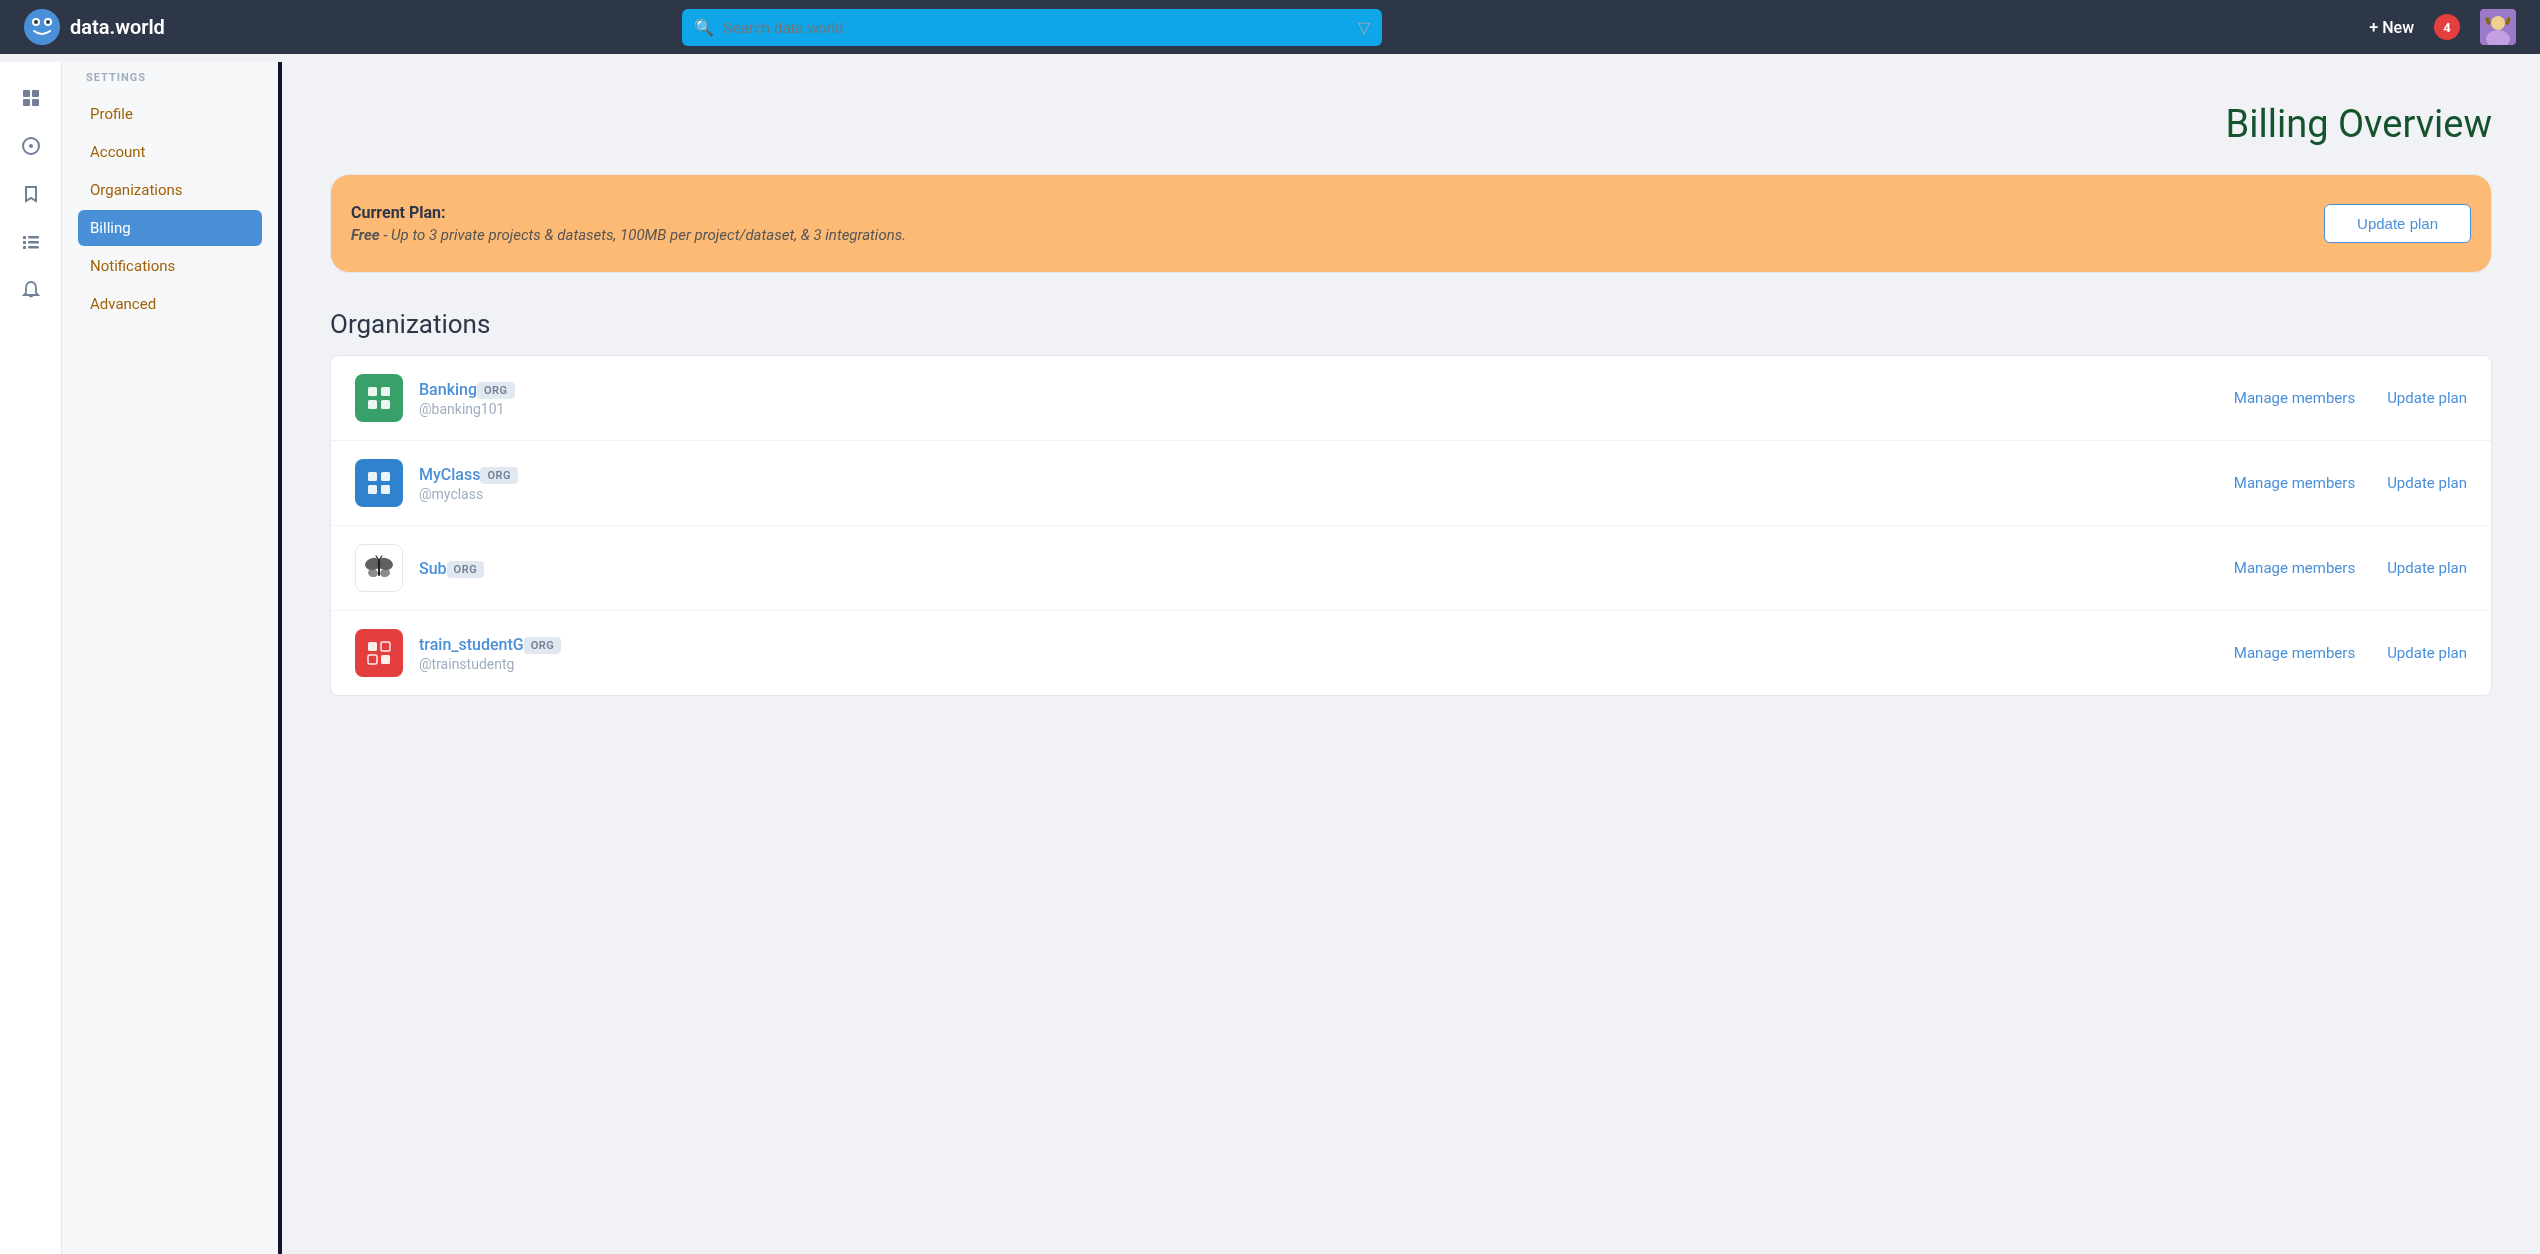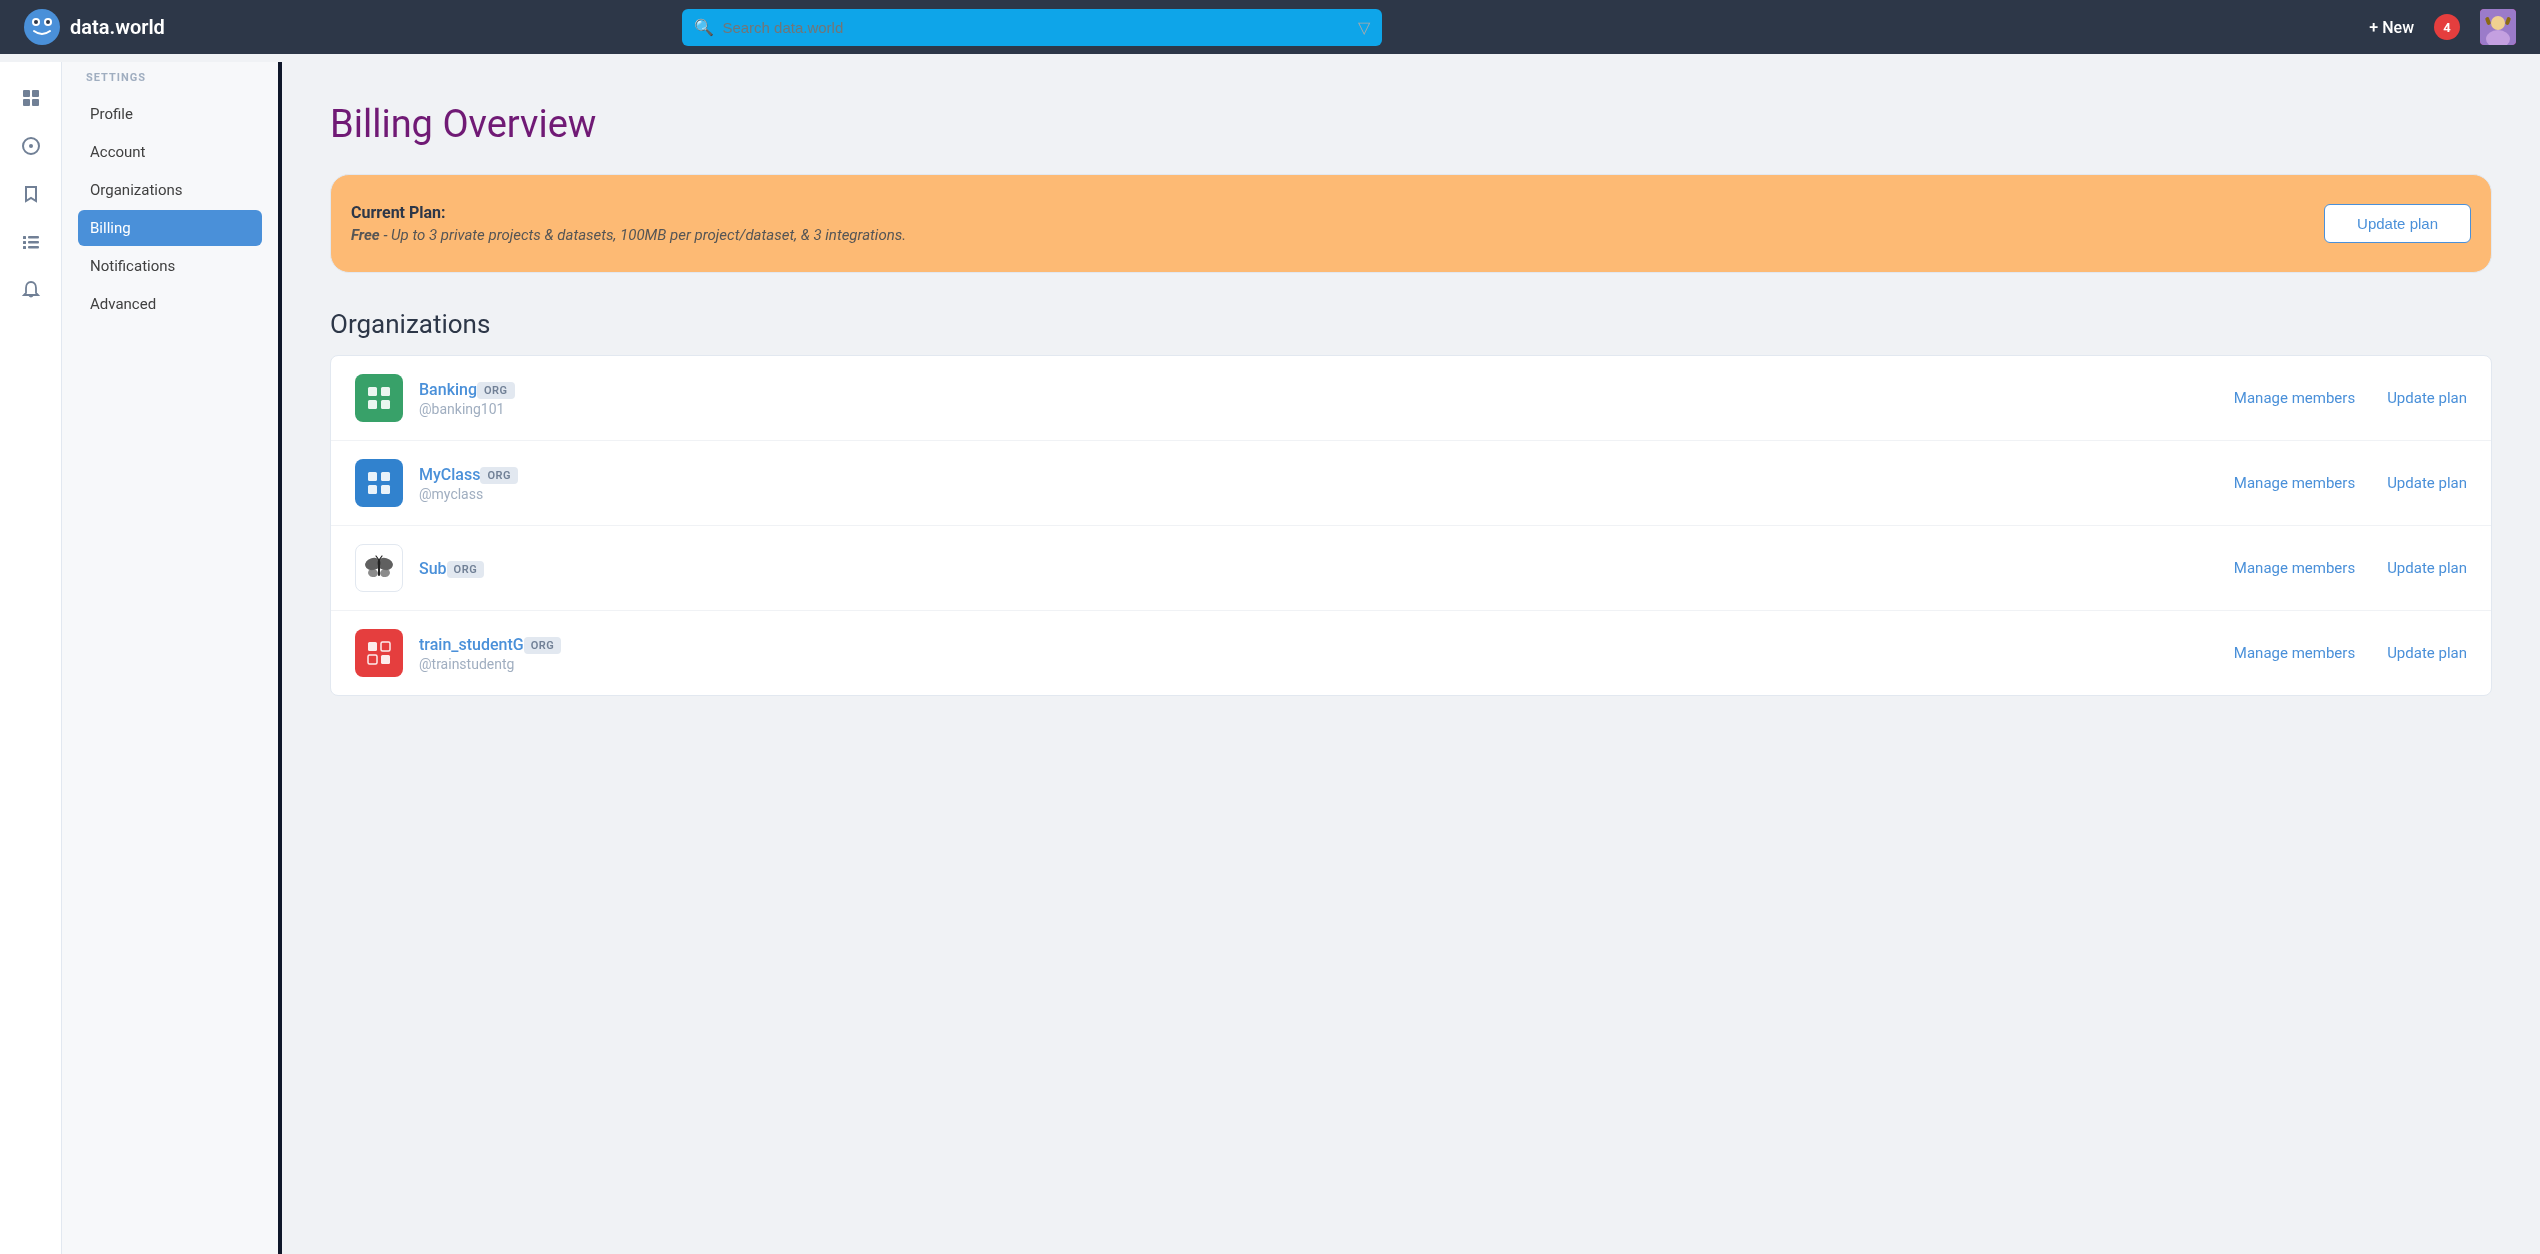--- a/index.html
+++ b/index.html
@@ -47,28 +47,28 @@
     }
 
     
     .settings-sidebar {
       width: 220px; background: #f7f8fa; padding: 9px 16px;
       border-right: 4px solid #0f172a; flex-shrink: 0;
     }
     .settings-label { font-size: 11px; font-weight: 700; color: #a0aec0; letter-spacing: 1px; text-transform: uppercase; margin-bottom: 12px; padding-left: 8px; }
     .settings-nav-item {
       display: block; padding: 9px 12px; border-radius: 6px;
-      font-size: 15px; color: #404040; cursor: pointer; text-decoration: none;
+      font-size: 15px; color: #a16207; cursor: pointer; text-decoration: none;
       margin-bottom: 2px;
     }
     .settings-nav-item.active { background: #4a90d9; color: white; }
 
     
     .main-content { flex: 1; padding: 40px 48px; overflow-y: auto; background: #f0f2f5; }
-    .page-title { font-size: 38px; font-weight: 400; color: #701a75; margin-bottom: 28px; }
+    .page-title { font-size: 38px; font-weight: 400; color: #14532d; margin-bottom: 28px; text-align: right; }
 
     
     .plan-card {
       background: #fdba74; border: 1px solid #e2e8f0; border-radius: 19px;
       padding: 28px 20px; display: flex; align-items: center; justify-content: space-between;
       margin-bottom: 36px;
     }
     .plan-text { font-size: 16px; color: #2d3748; }
     .plan-text strong { font-weight: 700; }
     .plan-desc { font-size: 15px; color: #555; margin-top: 4px; font-style: italic; }

